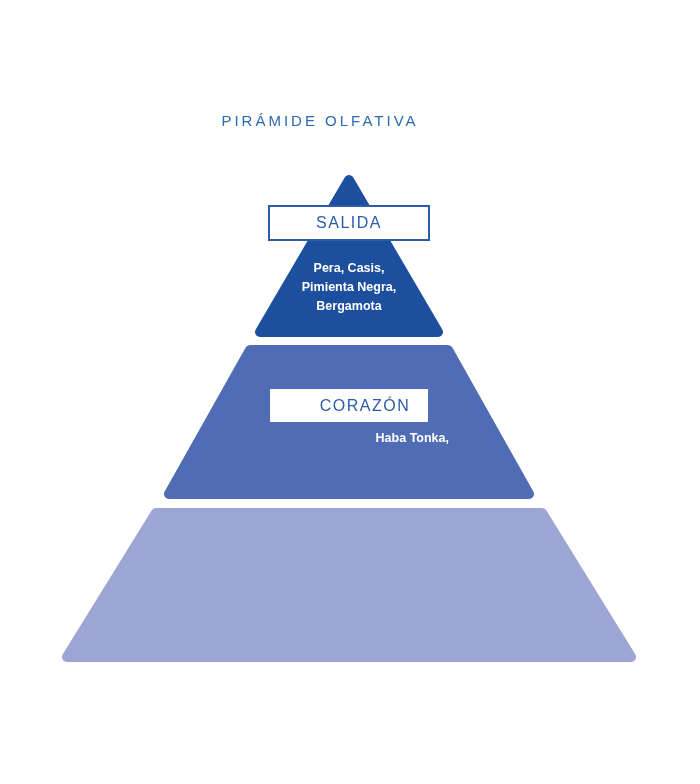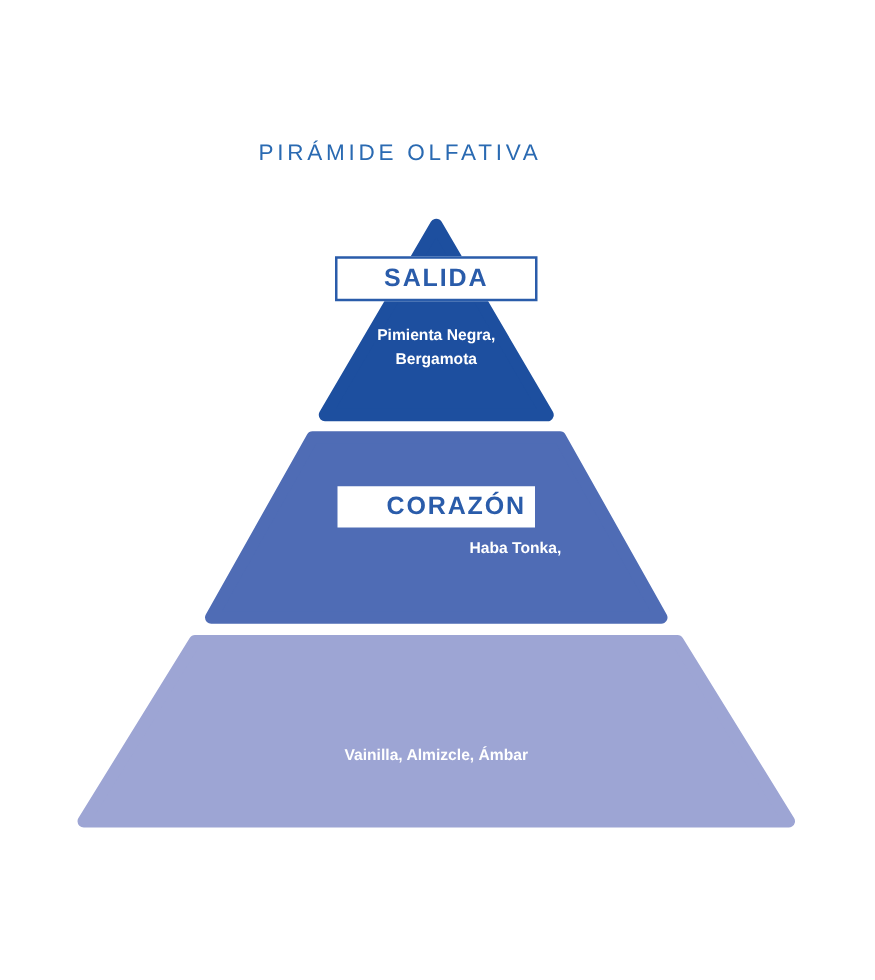--- a/index.html
+++ b/index.html
@@ -14,21 +14,21 @@
     height: 784px;
     background: var(--background, #ffffff);
     overflow: hidden;
   }
   .title {
     position: absolute;
     top: 112px;
     left: 0;
     width: 640px;
     text-align: center;
-    font-size: 18px;
+    font-size: 15px;
     font-weight: 500;
     letter-spacing: 3px;
     color: var(--title_color, #2a6ab2);
   }
   svg.shapes {
     position: absolute;
     top: 0;
     left: 0;
   }
   .shape-top    { fill: var(--tier_top, #1d4f9f);    stroke: var(--tier_top, #1d4f9f);    stroke-width: 10; stroke-linejoin: round; }
@@ -39,22 +39,22 @@
     background: #ffffff;
     display: flex;
     align-items: center;
     justify-content: center;
     box-sizing: border-box;
   }
   .tier-box.bordered {
     border: 2px solid var(--accent, #2a5caa);
   }
   .tier-label {
-    font-size: 20px;
-    font-weight: 700;
+    font-size: 16px;
+    font-weight: 400;
     letter-spacing: 1.5px;
     color: var(--accent, #2a5caa);
   }
   .tier-notes {
     position: absolute;
     text-align: center;
     color: var(--note_color, #ffffff);
     font-size: 12.5px;
     font-weight: 700;
     line-height: 19px;
@@ -76,28 +76,26 @@
   <svg class="shapes" width="700" height="784" viewBox="0 0 700 784">
     <polygon class="shape-top" points="349,180 438,332 260,332"></polygon>
     <polygon class="shape-middle" points="250,350 448,350 529,494 169,494"></polygon>
     <polygon class="shape-bottom" points="156,513 542,513 631,657 67,657"></polygon>
   </svg>
 
   <div class="tier-box bordered box-salida">
     <span class="tier-label">SALIDA</span>
   </div>
   <div class="tier-notes notes-top">
+    <div>Pera, Casis,</div>
     <div>Pimienta Negra,</div>
     <div>Bergamota</div>
   </div>
 
   <div class="tier-box box-corazon">
     <span class="tier-label">CORAZÓN</span>
   </div>
   <div class="tier-notes notes-middle">
     <div>Haba Tonka,</div>
   </div>
 
-  <div class="tier-notes notes-bottom">
-    <div>Vainilla, Almizcle, Ámbar</div>
-  </div>
 
 </div>
 
 </body></html>

